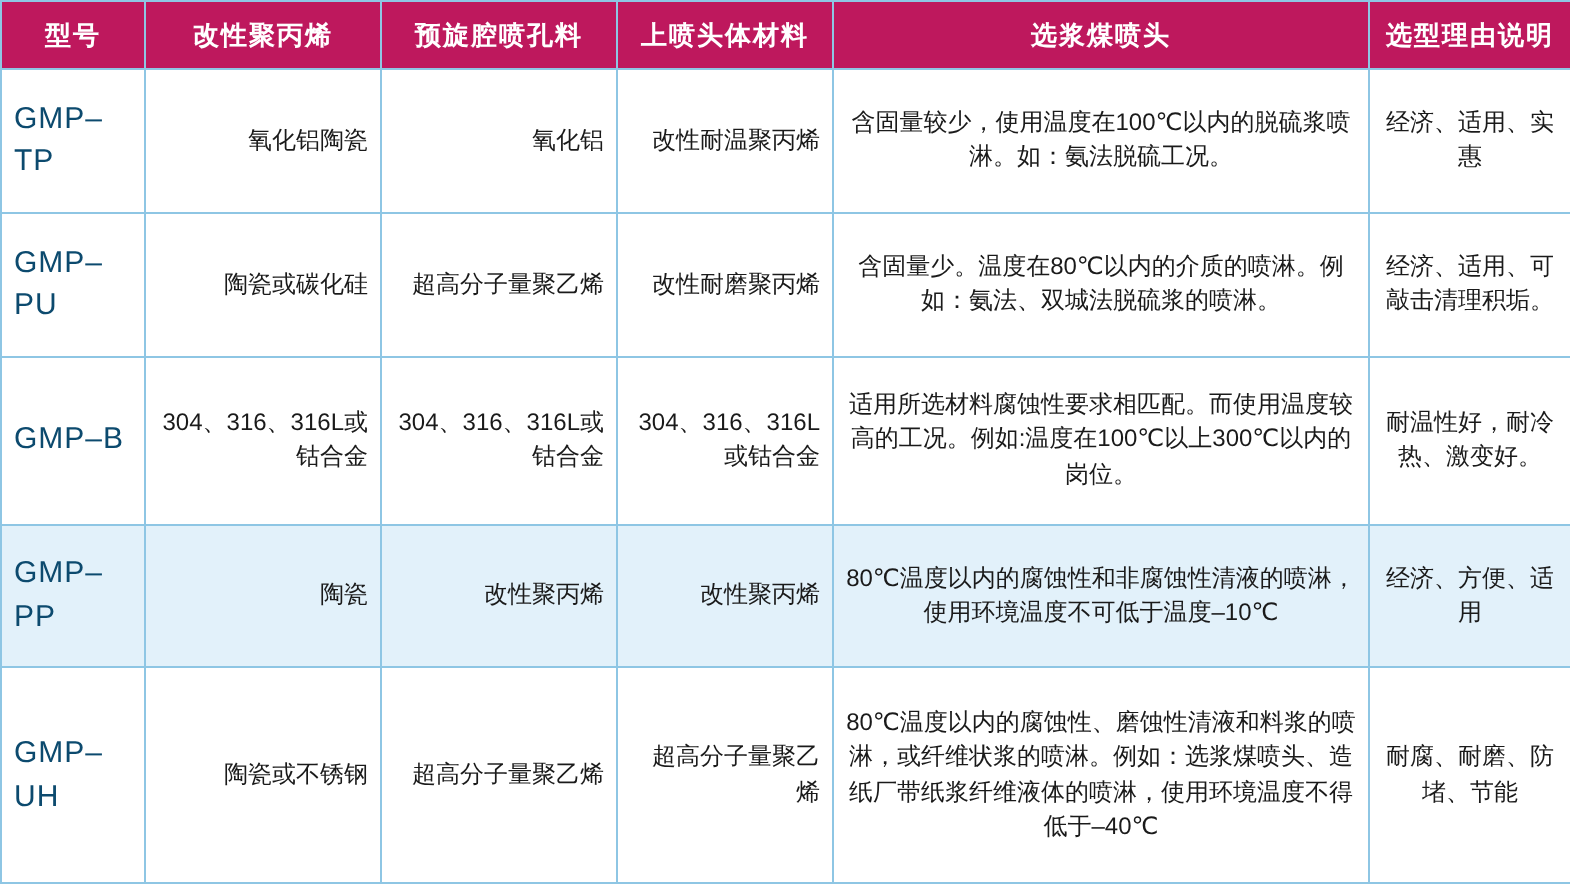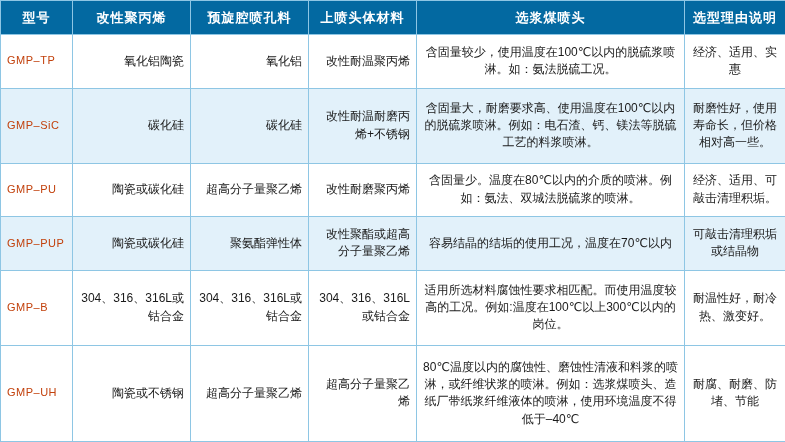--- a/index.html
+++ b/index.html
@@ -25,21 +25,21 @@
     table-layout: fixed;
   }
   table.spec-table th,
   table.spec-table td {
     border: 1px solid #8ec6e4;
     vertical-align: middle;
     padding: 4px 6px;
     box-sizing: border-box;
   }
   thead th {
-    background: #0369a1;
+    background: #be185d;
     color: #ffffff;
     font-size: 13px;
     font-weight: bold;
     text-align: center;
     height: 34px;
     letter-spacing: 1px;
     border: 1px solid #ffffff;
   }
   tbody td {
     font-size: 12px;
@@ -47,22 +47,22 @@
     line-height: 1.45;
   }
   tbody tr.row-odd td {
     background: #ffffff;
   }
   tbody tr.row-even td {
     background: #e2f1fa;
   }
   td.model {
     text-align: left;
-    color: #c2410c;
-    font-size: 11px;
+    color: #0c4a6e;
+    font-size: 15px;
     padding-left: 8px;
     letter-spacing: 0.5px;
   }
   td.c1, td.c2, td.c3 {
     text-align: right;
   }
   td.cond {
     text-align: center;
   }
   td.reason {
@@ -101,51 +101,43 @@
     </thead>
     <tbody>
       <tr class="row-odd">
         <td class="model">GMP–TP</td>
         <td class="c1">氧化铝陶瓷</td>
         <td class="c2">氧化铝</td>
         <td class="c3">改性耐温聚丙烯</td>
         <td class="cond">含固量较少，使用温度在100℃以内的脱硫浆喷淋。如：氨法脱硫工况。</td>
         <td class="reason">经济、适用、实惠</td>
       </tr>
-      <tr class="row-even">
-        <td class="model">GMP–SiC</td>
-        <td class="c1">碳化硅</td>
-        <td class="c2">碳化硅</td>
-        <td class="c3">改性耐温耐磨丙烯+不锈钢</td>
-        <td class="cond">含固量大，耐磨要求高、使用温度在100℃以内的脱硫浆喷淋。例如：电石渣、钙、镁法等脱硫工艺的料浆喷淋。</td>
-        <td class="reason">耐磨性好，使用寿命长，但价格相对高一些。</td>
-      </tr>
       <tr class="row-odd">
         <td class="model">GMP–PU</td>
         <td class="c1">陶瓷或碳化硅</td>
         <td class="c2">超高分子量聚乙烯</td>
         <td class="c3">改性耐磨聚丙烯</td>
         <td class="cond">含固量少。温度在80℃以内的介质的喷淋。例如：氨法、双城法脱硫浆的喷淋。</td>
         <td class="reason">经济、适用、可敲击清理积垢。</td>
       </tr>
-      <tr class="row-even">
-        <td class="model">GMP–PUP</td>
-        <td class="c1">陶瓷或碳化硅</td>
-        <td class="c2">聚氨酯弹性体</td>
-        <td class="c3">改性聚酯或超高分子量聚乙烯</td>
-        <td class="cond">容易结晶的结垢的使用工况，温度在70℃以内</td>
-        <td class="reason">可敲击清理积垢或结晶物</td>
-      </tr>
       <tr class="row-odd">
         <td class="model">GMP–B</td>
         <td class="c1">304、316、316L或钴合金</td>
         <td class="c2">304、316、316L或钴合金</td>
         <td class="c3">304、316、316L或钴合金</td>
         <td class="cond">适用所选材料腐蚀性要求相匹配。而使用温度较高的工况。例如:温度在100℃以上300℃以内的岗位。</td>
         <td class="reason">耐温性好，耐冷热、激变好。</td>
+      </tr>
+      <tr class="row-even">
+        <td class="model">GMP–PP</td>
+        <td class="c1">陶瓷</td>
+        <td class="c2">改性聚丙烯</td>
+        <td class="c3">改性聚丙烯</td>
+        <td class="cond">80℃温度以内的腐蚀性和非腐蚀性清液的喷淋，使用环境温度不可低于温度–10℃</td>
+        <td class="reason">经济、方便、适用</td>
       </tr>
       <tr class="row-odd">
         <td class="model">GMP–UH</td>
         <td class="c1">陶瓷或不锈钢</td>
         <td class="c2">超高分子量聚乙烯</td>
         <td class="c3">超高分子量聚乙烯</td>
         <td class="cond">80℃温度以内的腐蚀性、磨蚀性清液和料浆的喷淋，或纤维状浆的喷淋。例如：选浆煤喷头、造纸厂带纸浆纤维液体的喷淋，使用环境温度不得低于–40℃</td>
         <td class="reason">耐腐、耐磨、防堵、节能</td>
       </tr>
     </tbody>

